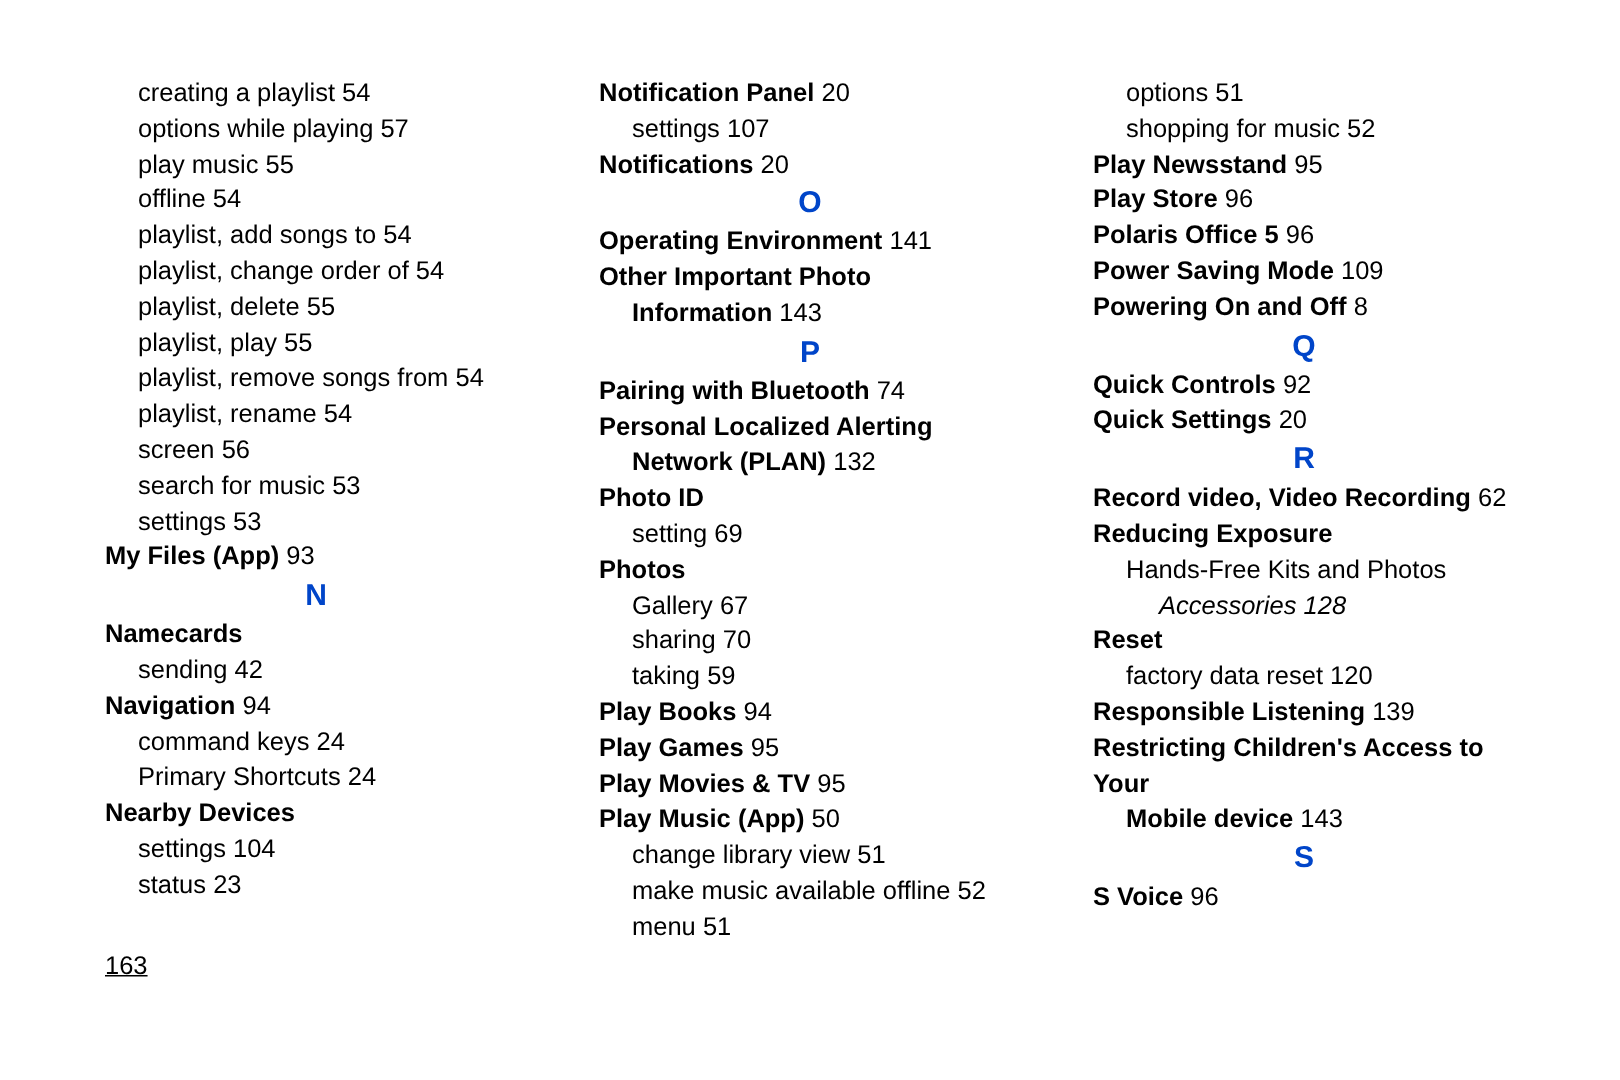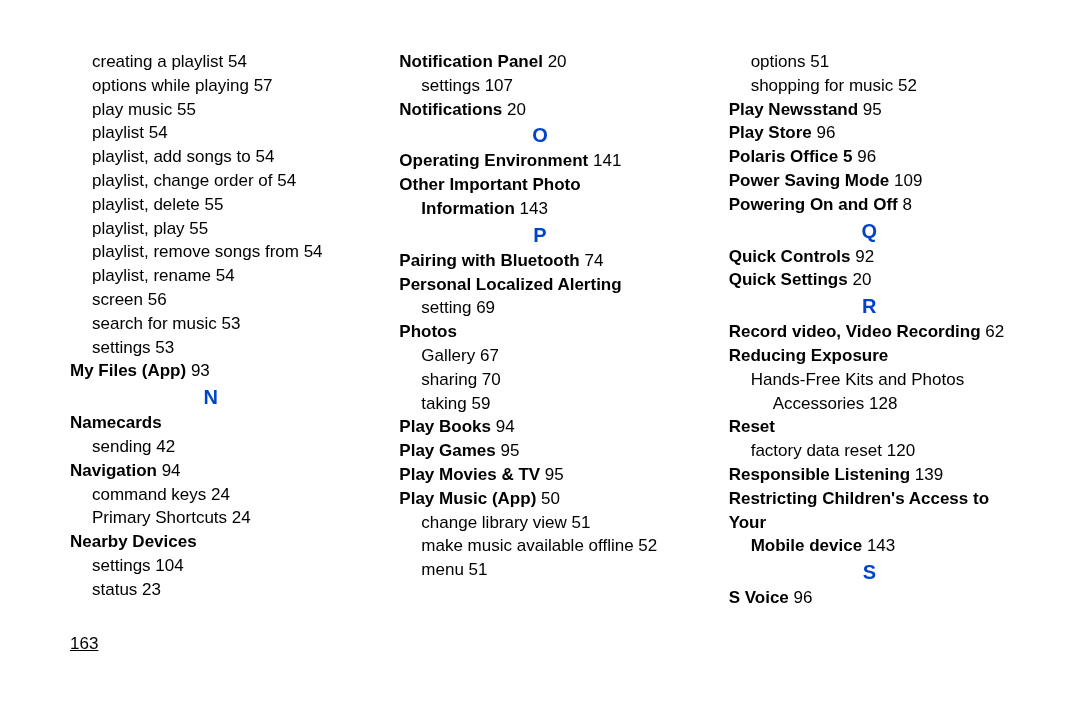--- a/index.html
+++ b/index.html
@@ -23,20 +23,21 @@
     flex: 1;
     min-width: 0;
   }
   .sub {
     padding-left: 22px;
     white-space: nowrap;
   }
   .sub2 {
     padding-left: 44px;
     white-space: nowrap;
+    font-style: italic;
   }
   .bold {
     font-weight: bold;
   }
   .letter {
     color: #0045c9;
     font-weight: bold;
     text-align: center;
     font-size: 20px;
   }
@@ -49,21 +50,21 @@
 </style>
 </head>
 <body>
 
 <div class="page">
 
   <div class="col">
     <div class="sub"><span>creating a playlist</span> <span class="pg">54</span></div>
     <div class="sub"><span>options while playing</span> <span class="pg">57</span></div>
     <div class="sub"><span>play music</span> <span class="pg">55</span></div>
-    <div class="sub"><span>playlist</span> <span class="pg">54</span></div>
+    <div class="sub"><span>offline</span> <span class="pg">54</span></div>
     <div class="sub"><span>playlist, add songs to</span> <span class="pg">54</span></div>
     <div class="sub"><span>playlist, change order of</span> <span class="pg">54</span></div>
     <div class="sub"><span>playlist, delete</span> <span class="pg">55</span></div>
     <div class="sub"><span>playlist, play</span> <span class="pg">55</span></div>
     <div class="sub"><span>playlist, remove songs from</span> <span class="pg">54</span></div>
     <div class="sub"><span>playlist, rename</span> <span class="pg">54</span></div>
     <div class="sub"><span>screen</span> <span class="pg">56</span></div>
     <div class="sub"><span>search for music</span> <span class="pg">53</span></div>
     <div class="sub"><span>settings</span> <span class="pg">53</span></div>
     <div><span class="bold">My Files (App)</span> <span class="pg">93</span></div>
@@ -83,20 +84,22 @@
     <div><span class="bold">Notification Panel</span> <span class="pg">20</span></div>
     <div class="sub"><span>settings</span> <span class="pg">107</span></div>
     <div><span class="bold">Notifications</span> <span class="pg">20</span></div>
     <div class="letter">O</div>
     <div><span class="bold">Operating Environment</span> <span class="pg">141</span></div>
     <div class="bold">Other Important Photo</div>
     <div class="sub"><span class="bold">Information</span> <span class="pg">143</span></div>
     <div class="letter">P</div>
     <div><span class="bold">Pairing with Bluetooth</span> <span class="pg">74</span></div>
     <div class="bold">Personal Localized Alerting</div>
+    <div class="sub"><span class="bold">Network (PLAN)</span> <span class="pg">132</span></div>
+    <div class="bold">Photo ID</div>
     <div class="sub"><span>setting</span> <span class="pg">69</span></div>
     <div class="bold">Photos</div>
     <div class="sub"><span>Gallery</span> <span class="pg">67</span></div>
     <div class="sub"><span>sharing</span> <span class="pg">70</span></div>
     <div class="sub"><span>taking</span> <span class="pg">59</span></div>
     <div><span class="bold">Play Books</span> <span class="pg">94</span></div>
     <div><span class="bold">Play Games</span> <span class="pg">95</span></div>
     <div><span class="bold">Play Movies &amp; TV</span> <span class="pg">95</span></div>
     <div><span class="bold">Play Music (App)</span> <span class="pg">50</span></div>
     <div class="sub"><span>change library view</span> <span class="pg">51</span></div>

